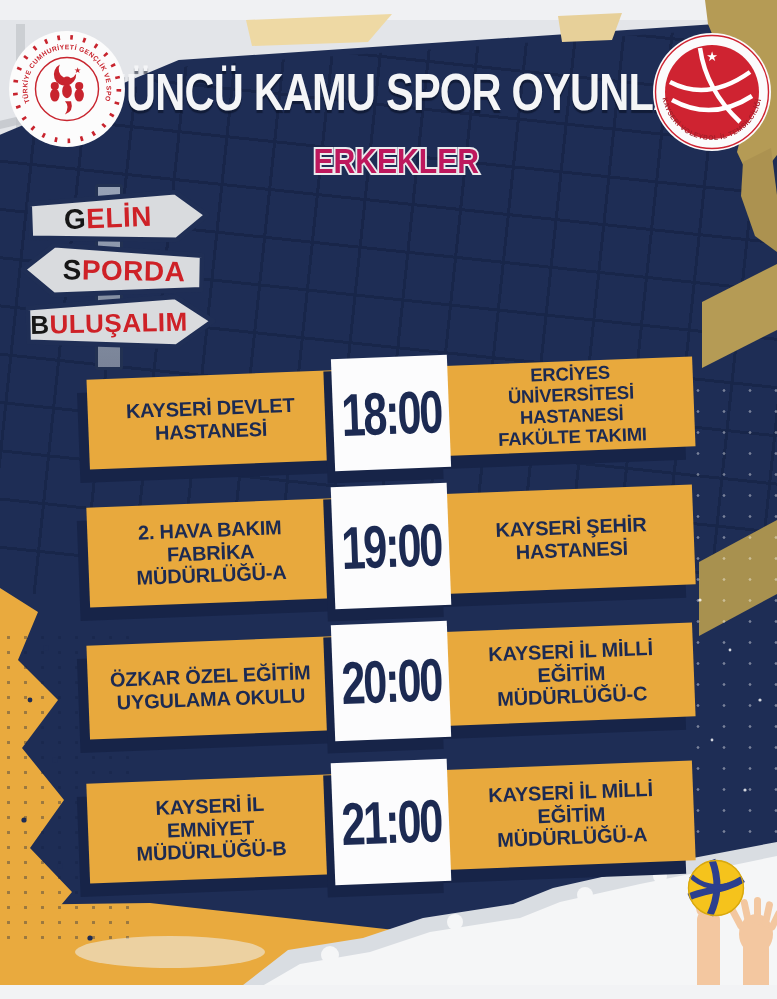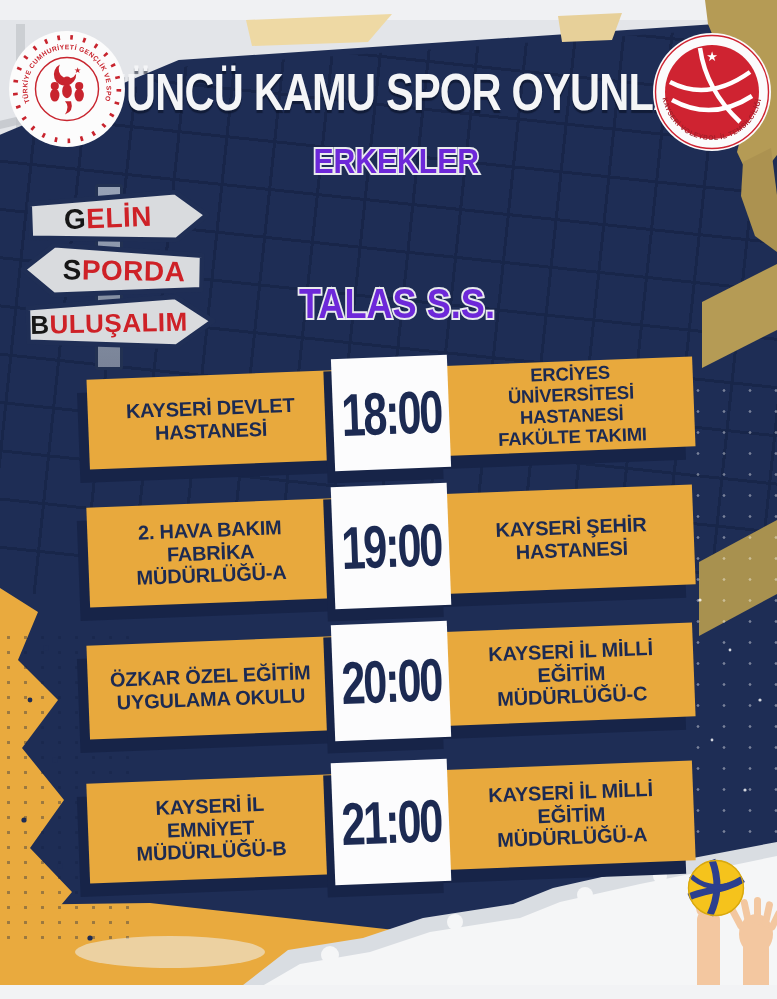--- a/index.html
+++ b/index.html
@@ -25,21 +25,21 @@
     background-image:radial-gradient(rgba(18,32,66,.9) 1.5px,transparent 2px);background-size:17px 15px;}
   .bottom-strip{position:absolute;left:0;bottom:0;width:777px;height:14px;background:#f2f3f5;z-index:8;}
   
   .logo{position:absolute;z-index:5;}
   .logo-left{left:6px;top:28px;width:122px;height:122px;}
   .logo-right{left:650px;top:30px;width:124px;height:124px;}
   .title{position:absolute;left:16px;right:0;top:66px;text-align:center;z-index:4;color:#f4f5f7;
     font-weight:700;font-size:52px;line-height:1;white-space:nowrap;
     text-shadow:0 3px 1px rgba(8,14,32,.55);}
   .title .squeeze{display:inline-block;transform:scaleX(.8);letter-spacing:-1px;}
-  .outlined{position:absolute;left:16px;right:0;text-align:center;z-index:4;color:#6d28d9;font-weight:700;
+  .outlined{position:absolute;left:16px;right:0;text-align:center;z-index:4;color:#be185d;font-weight:700;
     -webkit-text-stroke:4px #e9ebee;paint-order:stroke fill;white-space:nowrap;}
   .outlined .squeeze{display:inline-block;transform:scaleX(.86);letter-spacing:0;}
   .subtitle{top:141px;font-size:35px;}
   .date{top:203px;font-size:48px;}
   .venue{top:280px;font-size:42px;}
   
   .signpost{position:absolute;left:0;top:0;z-index:4;}
   .post{position:absolute;left:95px;top:184px;width:22px;height:180px;border:3px solid #223152;border-radius:3px;
     background:linear-gradient(180deg,#97a2b6,#76descriptor 100%);background:linear-gradient(180deg,#97a2b6,#7a8498);}
   .sign{position:absolute;}
@@ -151,23 +151,20 @@
     <text font-size="6.8" fill="#a31f29" font-weight="bold" letter-spacing=".5">
       <textPath href="#rcirc" startOffset="8">KAYSERİ VOLEYBOL İL TEMSİLCİLİĞİ</textPath>
     </text>
   </svg>
 
   <div class="title">
     <span class="squeeze">3'ÜNCÜ KAMU SPOR OYUNLARI</span>
   </div>
   <div class="outlined subtitle">
     <span class="squeeze">ERKEKLER</span>
-  </div>
-  <div class="outlined venue">
-    <span class="squeeze">TALAS S.S.</span>
   </div>
 
   <div class="signpost">
     <div class="post"></div>
     <div class="sign sign1">
       <svg width="182" height="52" viewBox="0 0 182 52">
         <polygon points="2,9 148,2 179,26 148,50 2,43" fill="#d9dbde" stroke="#1f2e55" stroke-width="5" stroke-linejoin="round"></polygon>
       </svg>
       <div class="lbl">
           <span class="sign-first">G</span>

